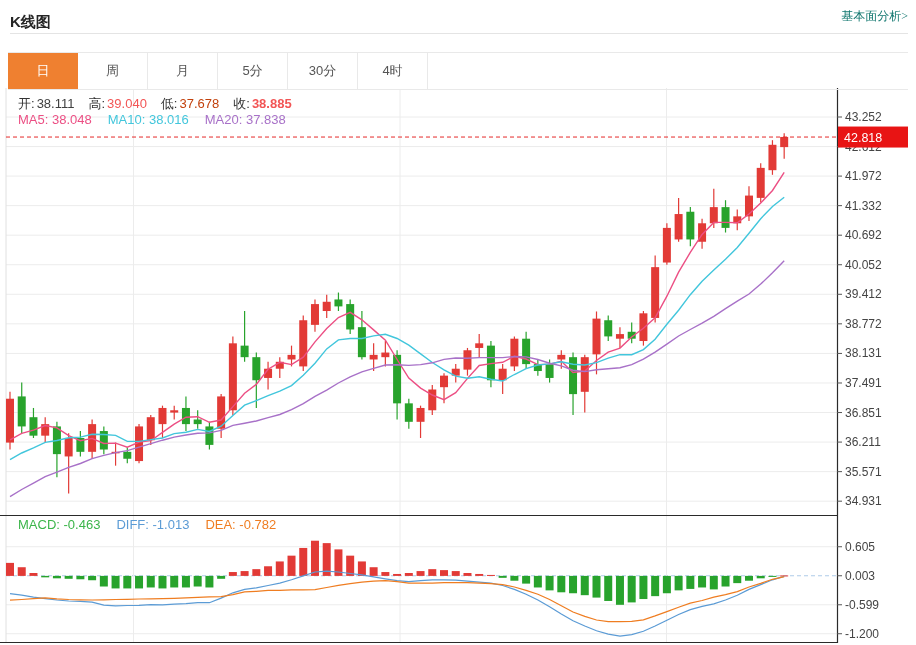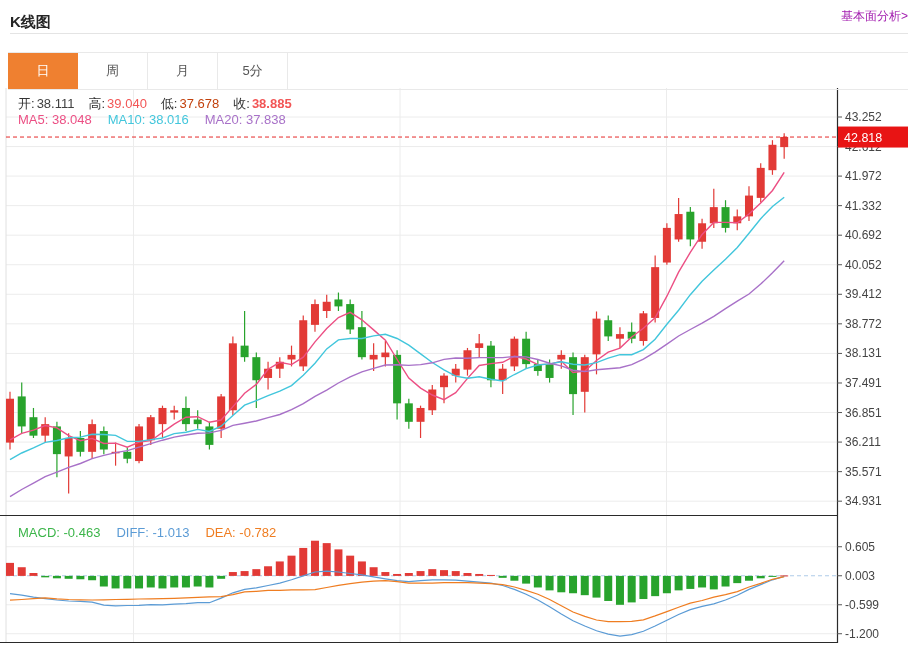--- a/index.html
+++ b/index.html
@@ -1,35 +1,35 @@
 <!DOCTYPE html>
 <html><head>
 <meta charset="utf-8">
 <style>
   html,body{margin:0;padding:0;background:#fff;}
   .page{position:relative;width:916px;height:645px;background:#fff;overflow:hidden;
         font-family:"Liberation Sans","DejaVu Sans",sans-serif;}
   #chart-svg{position:absolute;left:0;top:0;z-index:1;}
   svg text{font-family:"Liberation Sans","DejaVu Sans",sans-serif;}
   .title{position:absolute;left:10px;top:13px;font-size:15px;font-weight:bold;color:#262626;z-index:4;}
-  .header-link{position:absolute;right:8px;top:8px;font-size:12px;color:#a21caf;cursor:pointer;z-index:4;}
+  .header-link{position:absolute;right:8px;top:8px;font-size:12px;color:#0f766e;cursor:pointer;z-index:4;font-family:Liberation Serif, serif;}
   .hr{position:absolute;top:33px;left:10px;right:8px;height:1px;background:#e4e4e4;z-index:4;}
   .tabs{position:absolute;top:52px;left:8px;right:8px;height:36px;display:flex;z-index:3;
         border-top:1px solid #e9e9e9;border-bottom:1px solid #e9e9e9;}
   .tab{width:70px;height:36px;line-height:36px;text-align:center;font-size:13px;color:#555;
        border-right:1px solid #e9e9e9;cursor:pointer;box-sizing:border-box;background:#fff;}
   .tab:first-child{border-left:1px solid #e9e9e9;}
   .tab.active{color:#fff;border-color:transparent;}
   .row{position:absolute;z-index:3;font-size:13px;white-space:nowrap;}
   .row-ohlc{left:18px;top:95px;}
   .row-ohlc .lbl{color:#333;}
   .row-ohlc .val{margin-left:2px;margin-right:14px;}
   .row-ma{left:18px;top:112px;}
   .row-ma .item{margin-right:16px;}
-  .row-macd{left:18px;top:517px;margin-top:8px;}
+  .row-macd{left:18px;top:517px;}
   .row-macd .item{margin-right:16px;}
 </style>
 </head>
 <body>
 
 <div class="page">
 
   <svg id="chart-svg" width="916" height="645" viewBox="0 0 916 645">
       <g>
         <line x1="6" y1="117" x2="837" y2="117" stroke="#ececec" stroke-width="1"></line>
@@ -315,20 +315,22 @@
 
   <div class="title">K线图</div>
   <div class="header-link">基本面分析&gt;</div>
   <div class="hr"></div>
 
   <div class="tabs">
     <div class="tab active" style="background: rgb(239, 128, 48);">日</div>
     <div class="tab">周</div>
     <div class="tab">月</div>
     <div class="tab">5分</div>
+    <div class="tab">30分</div>
+    <div class="tab">4时</div>
   </div>
 
   <div class="row row-ohlc">
     <span class="lbl">开:</span><span class="val" style="color: #404040;">38.111</span><span class="lbl">高:</span><span class="val" style="color: rgb(242, 85, 85); margin-top: 12px;">39.040</span><span class="lbl">低:</span><span class="val" style="color: #c2410c;">37.678</span><span class="lbl">收:</span><span class="val" style="color: rgb(242, 85, 85); font-weight: bold;">38.885</span>
   </div>
 
   <div class="row row-ma">
     <span class="item" style="color: rgb(236, 79, 132);"><span>MA5:</span> <span>38.048</span></span><span class="item" style="color: rgb(66, 198, 220);"><span>MA10:</span> <span>38.016</span></span><span class="item" style="color: rgb(168, 113, 200);"><span>MA20:</span> <span>37.838</span></span>
   </div>
 

